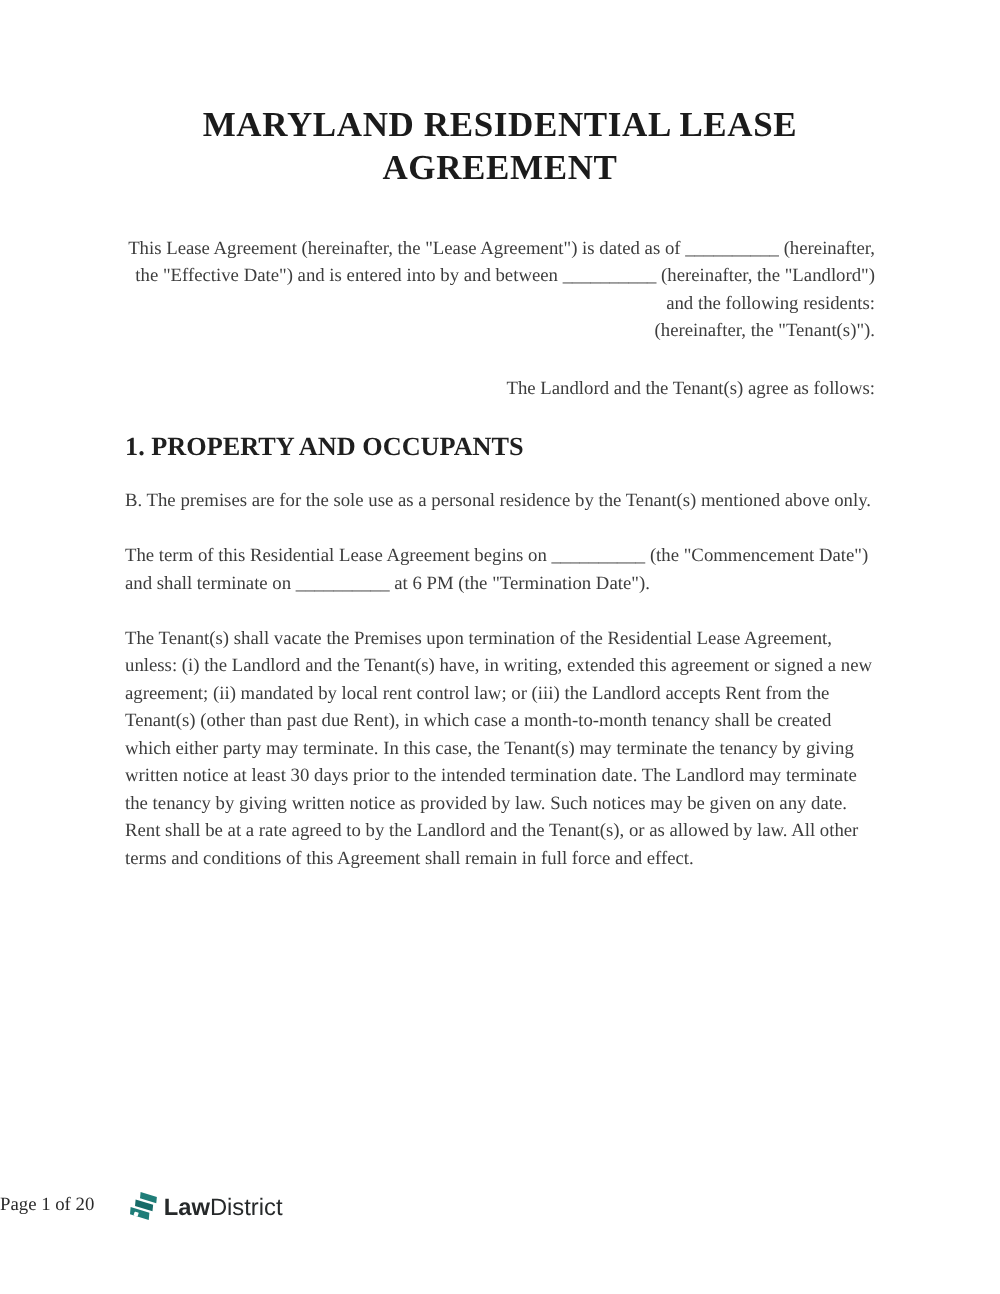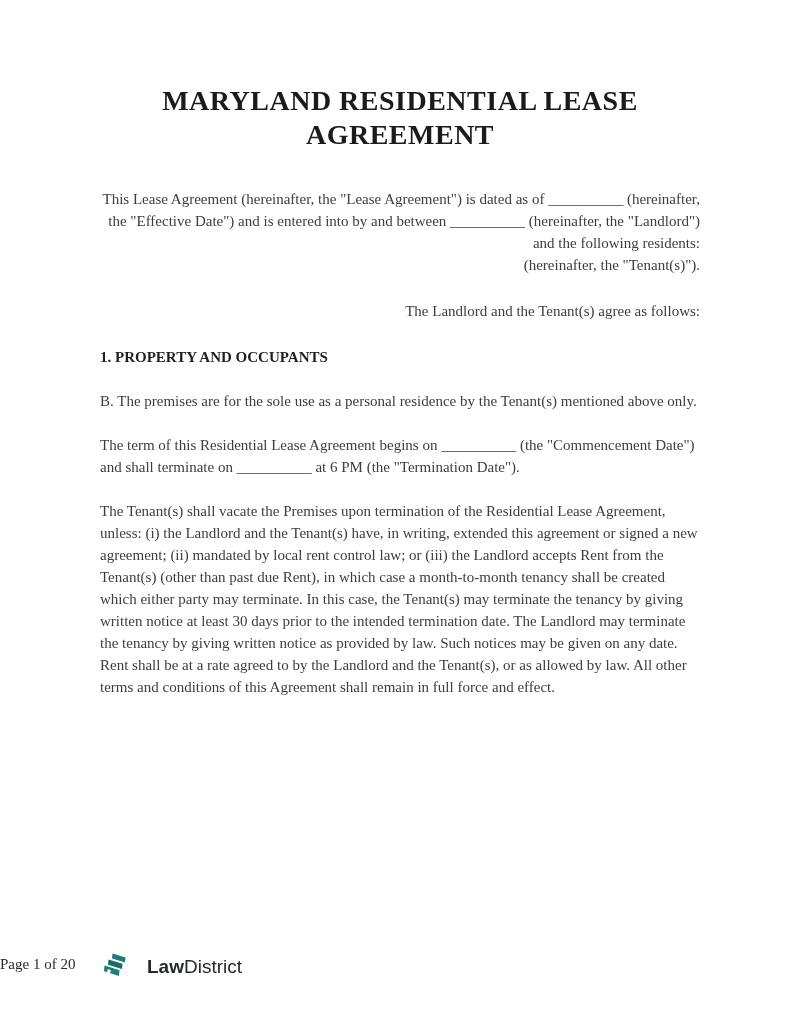--- a/index.html
+++ b/index.html
@@ -28,40 +28,40 @@
     letter-spacing: 0.5px;
     margin: 0;
   }
   p { margin: 22px 0 0 0; }
   .center { text-align: right; }
   .intro { margin-top: 36px; }
   .blank-line { margin-top: 16px; letter-spacing: 0; }
   .tenant-label { margin-top: 0; }
   .agree { margin-top: 24px; }
   .section-heading {
-    font-size: 15px;
+    font-size: 21px;
     line-height: 22px;
     font-weight: 700;
     color: #1f1f1f;
     margin: 24px 0 0 0;
   }
   .footer {
     position: absolute;
     left: 0;
     right: 0;
     top: 948px;
     height: 38px;
   }
   .logo {
     position: absolute;
     left: 103px;
     top: 5px;
     display: flex;
     align-items: center;
-    gap: 20px;
+    gap: 4px;
     text-align: right;
   }
   .logo-icon { display: inline-block; width: 24px; height: 27px; }
   .logo-text {
     font-family: "Liberation Sans", sans-serif;
     font-size: 19px;
     color: #26292a;
     white-space: nowrap;
   }
   .logo-law { font-weight: 700; }

